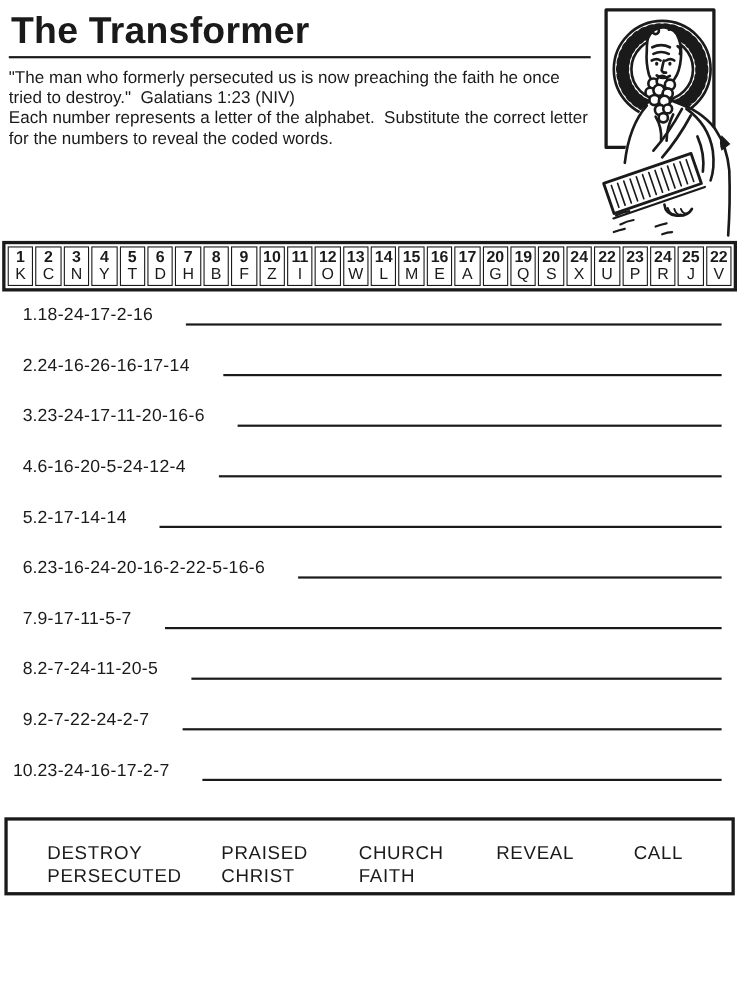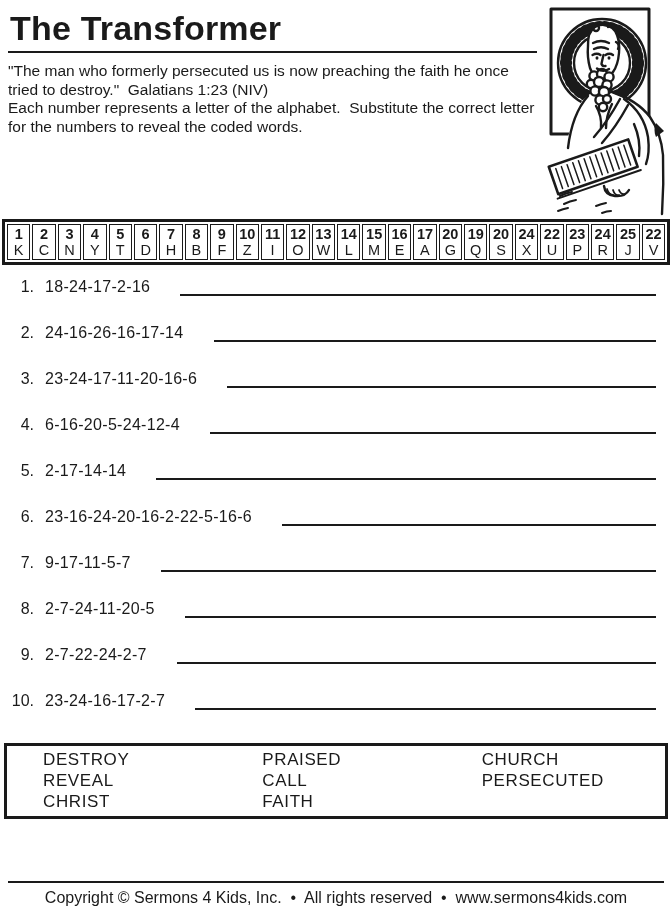--- a/index.html
+++ b/index.html
@@ -59,35 +59,35 @@
   .puzzle { position: absolute; left: 8px; top: 278px; width: 648px; }
   .prow {
     display: flex;
     align-items: flex-end;
     height: 18px;
     margin-bottom: 28px;
     font-size: 16px;
     line-height: 18px;
   }
   .idx { flex: 0 0 auto; min-width: 26px; text-align: right; }
-  .code { flex: 0 0 auto; margin-left: 11px; letter-spacing: 0.3px; }
+  .code { flex: 0 0 auto; margin-left: 0; letter-spacing: 0.3px; }
   .blank {
     flex: 1 1 auto;
     margin-left: 30px;
     border-bottom: 2px solid #1a1a1a;
     height: 16px;
   }
 
   
   .bank {
     position: absolute; left: 4px; right: 4px; top: 743px;
     border: 3px solid #1a1a1a;
     display: grid;
-    grid-template-columns: repeat(3, 1fr);
-    padding: 3px 0 4px 0;
+    grid-template-columns: repeat(5, 1fr);
+    padding: 19px 0 4px 0;
   }
   .bank .word {
     padding-left: 36px;
     font-size: 17px;
     line-height: 21px;
     letter-spacing: 0.6px;
     white-space: nowrap;
   }
 
   
@@ -339,17 +339,14 @@
     <span class="word">DESTROY</span>
     <span class="word">PRAISED</span>
     <span class="word">CHURCH</span>
     <span class="word">REVEAL</span>
     <span class="word">CALL</span>
     <span class="word">PERSECUTED</span>
     <span class="word">CHRIST</span>
     <span class="word">FAITH</span>
   </div>
 
-  <div class="footer">
-    <span>Copyright © Sermons 4 Kids, Inc.  •  All rights reserved  •  www.sermons4kids.com</span>
-  </div>
 
 </div>
 
 </body></html>

